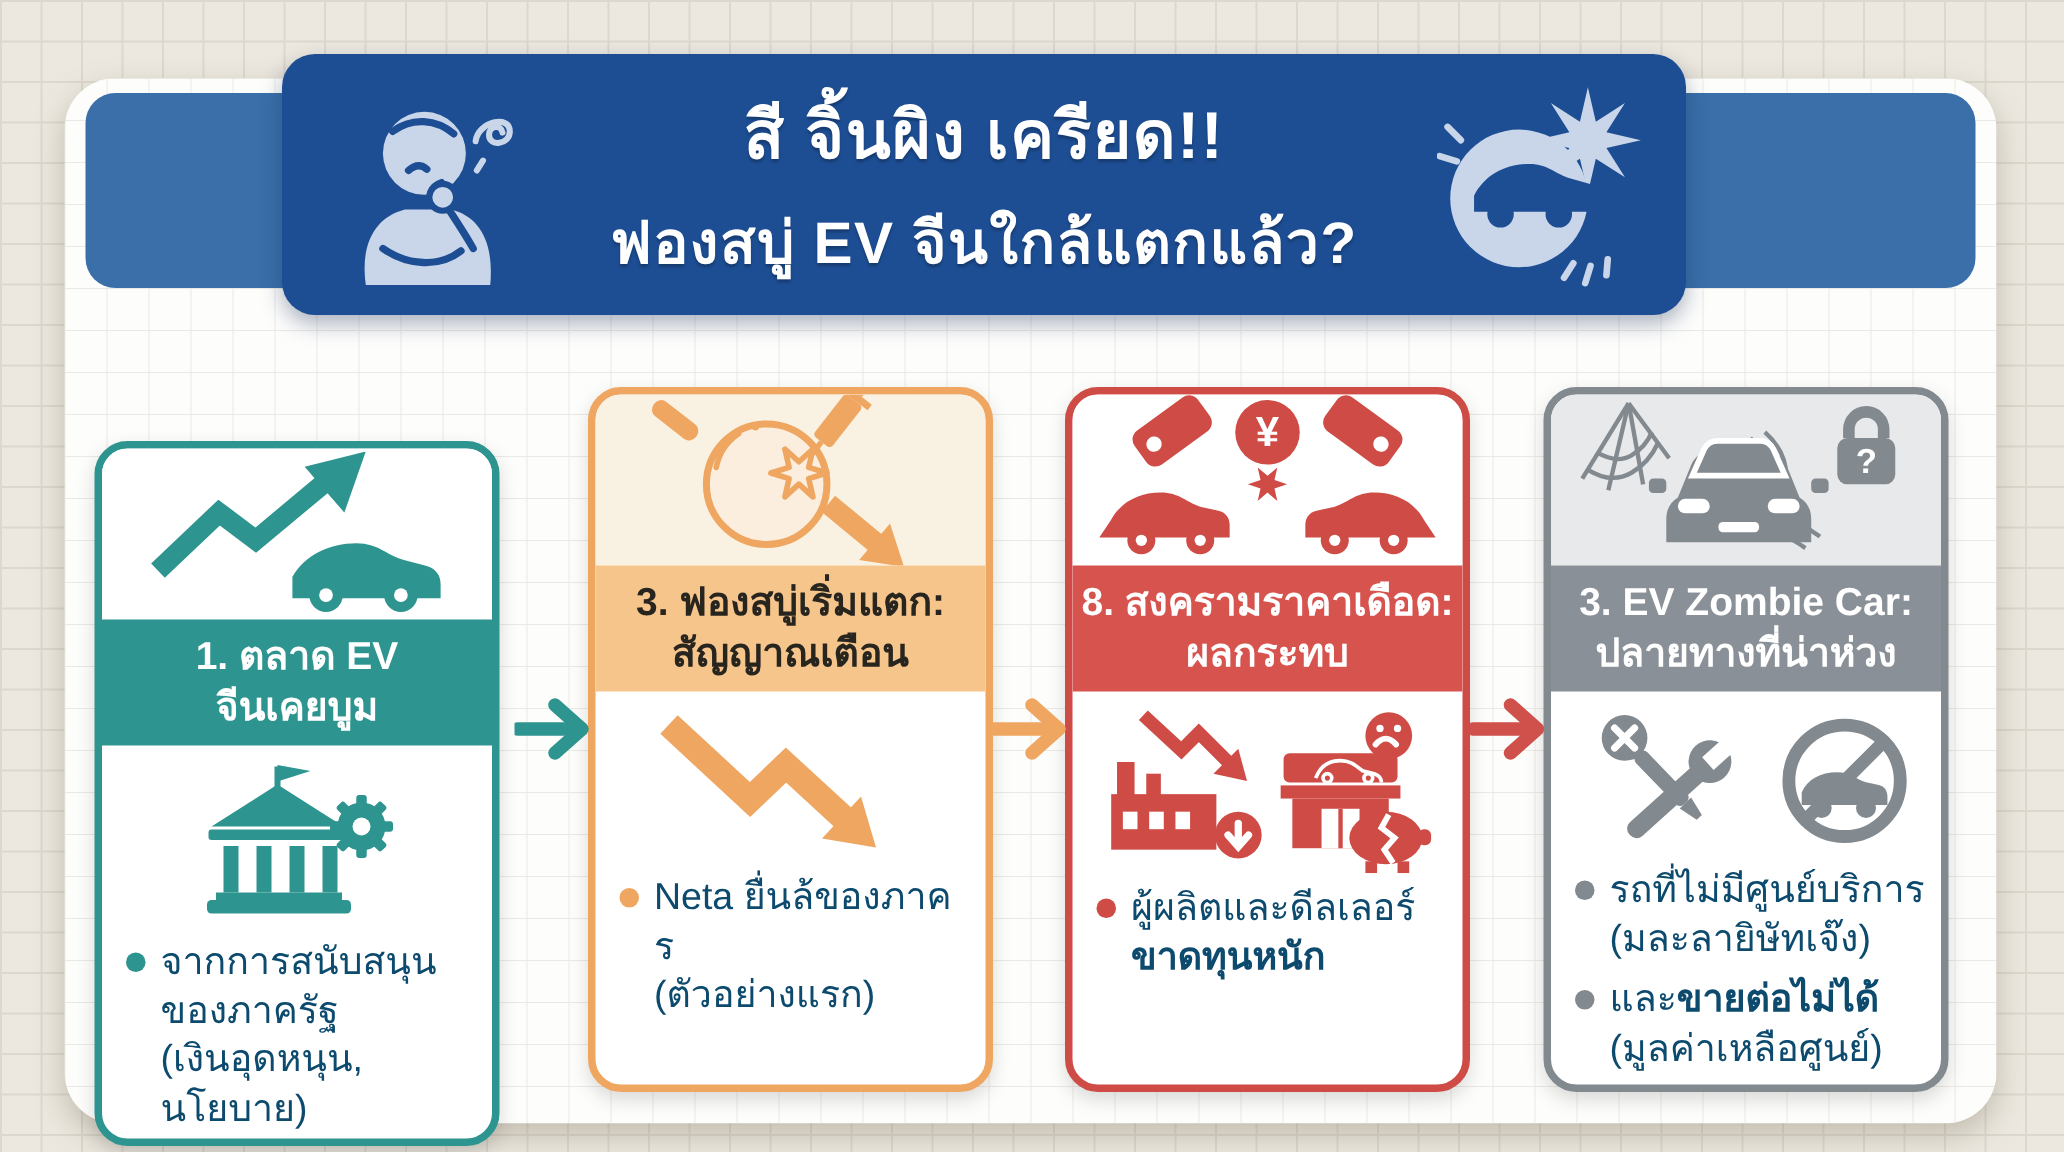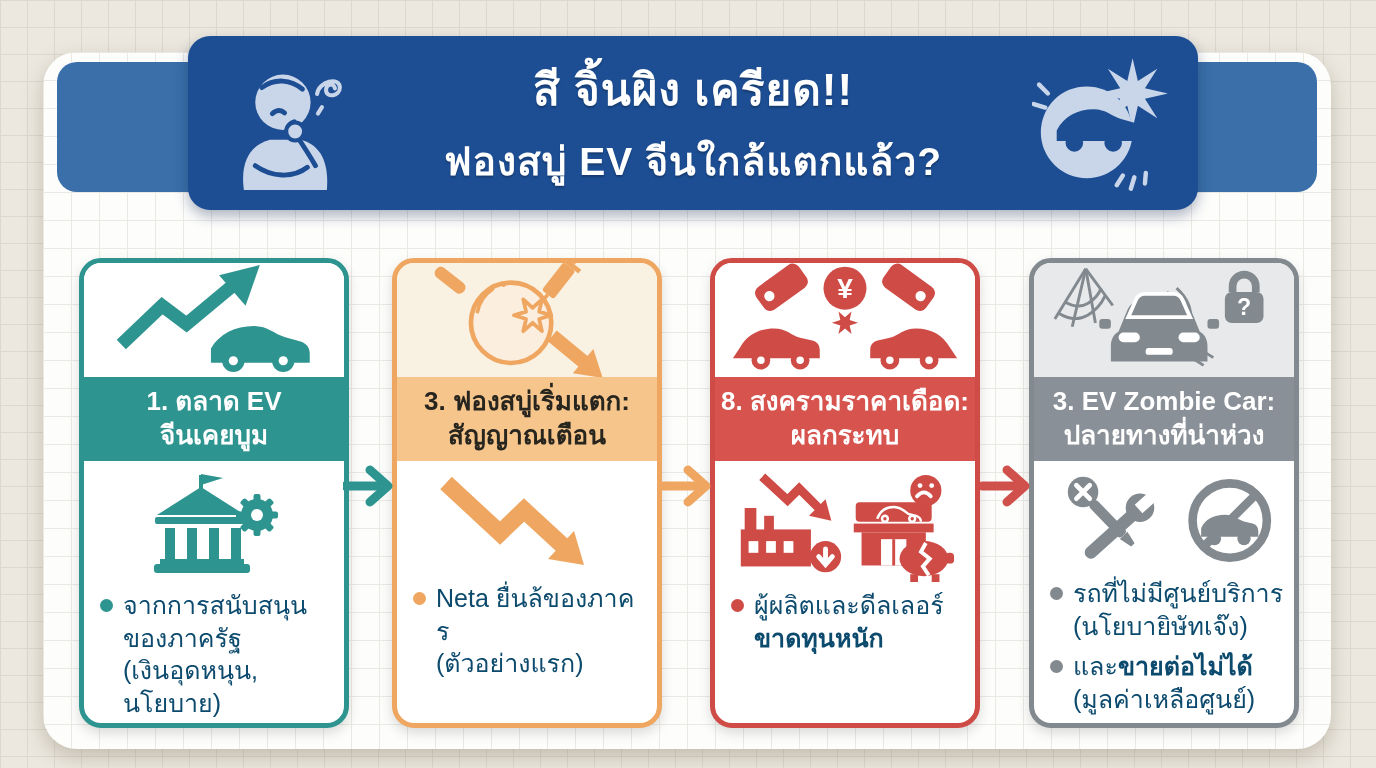--- a/index.html
+++ b/index.html
@@ -23,21 +23,21 @@
       linear-gradient(90deg,#ebe9e4 1px, transparent 1px);
     background-size:28px 28px;
     border-radius:34px;
     box-shadow:0 8px 20px rgba(120,110,90,.35);
   }
   .strip{
     position:absolute;left:14px;top:10px;right:14px;height:130px;
     border-radius:20px;
   }
   .banner{
-    position:absolute;left:145px;top:-16px;width:1010px;height:174px;
+    position:absolute;left:145px;top:-16px;width:936px;height:174px;
     border-radius:22px;
     box-shadow:0 6px 14px rgba(20,40,80,.35);
     color:#fff;
   }
   .banner-text{
     position:absolute;left:150px;right:150px;top:0;height:100%;
     display:flex;flex-direction:column;justify-content:center;align-items:center;
     gap:6px;
   }
   .banner-text .t1{font-size:44px;font-weight:bold;letter-spacing:1px;text-shadow:0 2px 2px rgba(0,0,0,.25);}
@@ -45,21 +45,21 @@
   .banner svg.person{position:absolute;left:38px;top:14px;}
   .banner svg.crash{position:absolute;right:16px;top:12px;}
 
   .card{
     position:absolute;top:206px;width:270px;height:470px;
     border:5px solid var(--accent);border-radius:22px;
     background:#fff;overflow:hidden;box-sizing:border-box;
     display:flex;flex-direction:column;
     box-shadow:0 5px 12px rgba(60,60,60,.18);
   }
-  .card.c1{left:36px;}  .card.c2{left:349px;}
+  .card.c1{left:20px;margin-top:36px;}  .card.c2{left:349px;}
   .card.c3{left:667px;} .card.c4{left:986px;}
   .card-top{
     height:114px;flex:none;background:var(--top-bg);
     display:flex;align-items:center;justify-content:center;
   }
   .band{
     height:84px;flex:none;background:var(--band-bg);color:var(--band-text);
     display:flex;align-items:center;justify-content:center;text-align:center;
     font-weight:bold;font-size:26px;line-height:1.3;white-space:pre-line;
   }
@@ -366,21 +366,21 @@
               <circle cx="28" cy="63" r="7"></circle>
                 <circle cx="59" cy="63" r="7"></circle>
             </g>
             <line x1="14" y1="74" x2="74" y2="14" stroke="currentColor" stroke-width="9"></line>
           </g>
         </svg>
         <div class="bullets">
           <div class="bullet">
             <span class="dot"></span>
             <span class="btext"><span>รถที่ไม่มีศูนย์บริการ
-(นโยบายิษัทเจ๊ง)</span></span>
+(มละลายิษัทเจ๊ง)</span></span>
           </div>
           <div class="bullet">
             <span class="dot"></span>
             <span class="btext"><span>และ</span><span class="b">ขายต่อไม่ได้</span><span>
 (มูลค่าเหลือศูนย์)</span></span>
           </div>
         </div>
       </div>
     </div>
 

